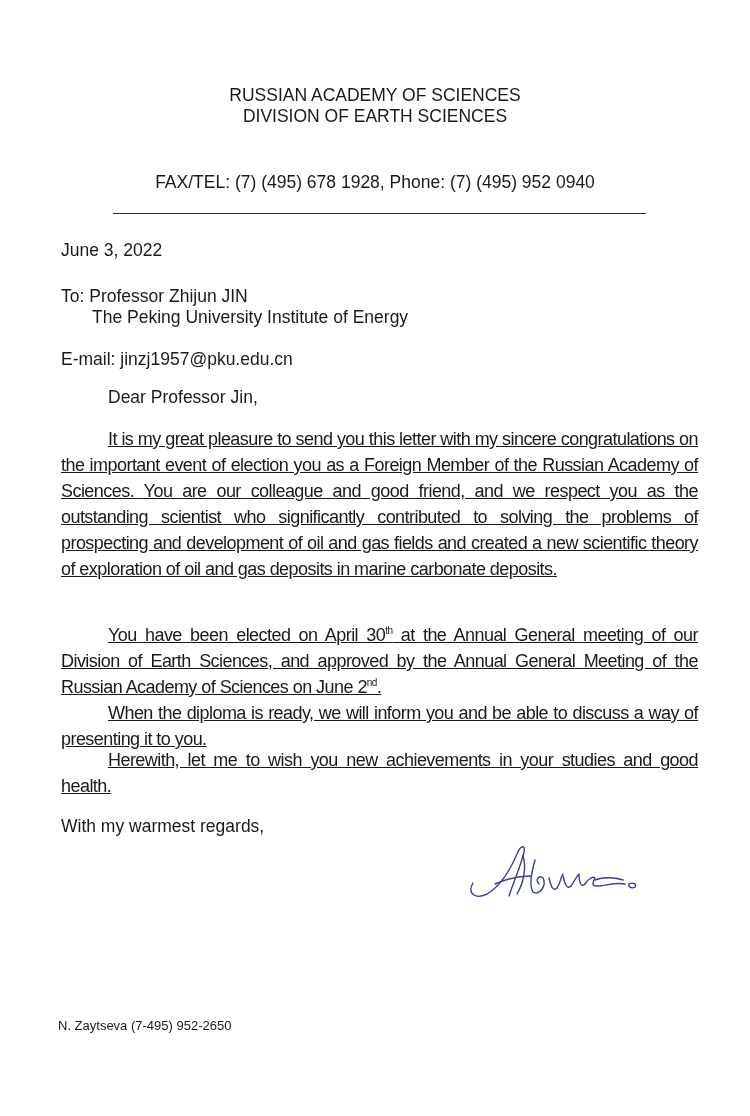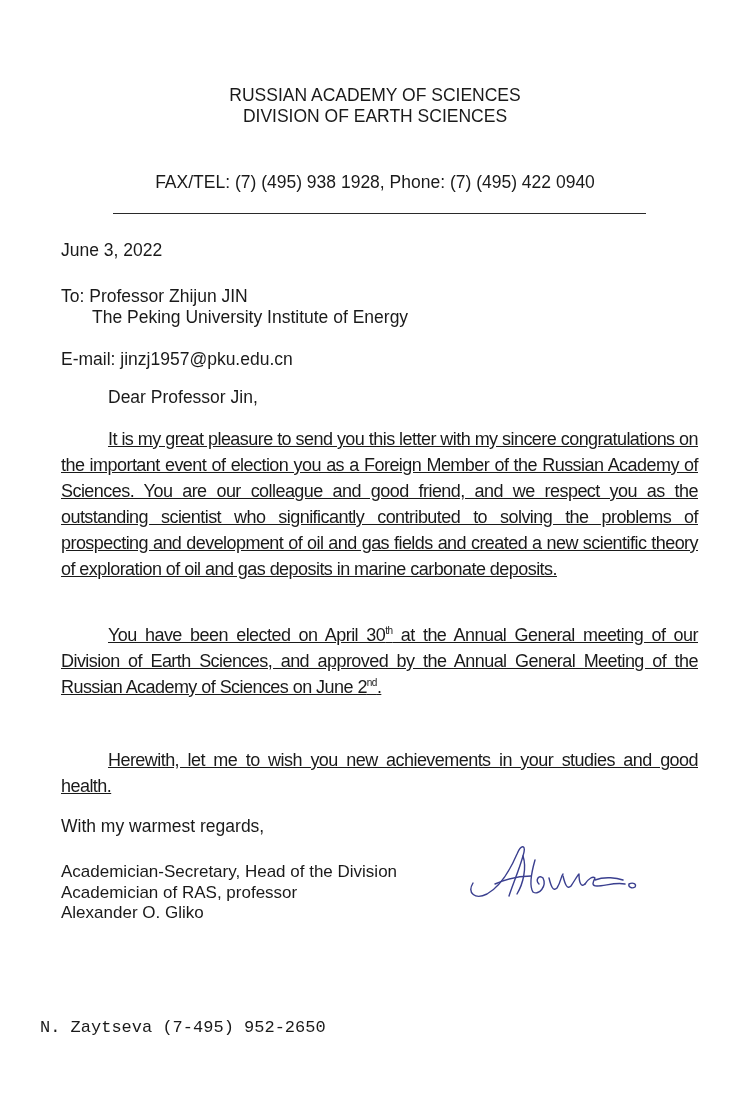--- a/index.html
+++ b/index.html
@@ -14,30 +14,30 @@
   .rule { position: absolute; left: 113px; top: 213px; width: 533px; height: 0; border-top: 1.3px solid #2a2a2a; }
   .line { position: absolute; left: 61px; font-size: 17.5px; line-height: 21px; white-space: nowrap; }
   .ind1 { left: 92px; }
   .para { position: absolute; left: 61px; width: 637px; font-size: 18px; line-height: 26px;
           text-align: justify; letter-spacing: -0.55px; word-spacing: 0px; text-decoration: underline; }
   .para .first { display: inline-block; width: 47px; }
   .para p { margin: 0; }
   sup { font-size: 10px; line-height: 0; vertical-align: 7px; }
   .sigblock { position: absolute; left: 61px; top: 862px; font-size: 17px; line-height: 20.5px; }
   .signature { position: absolute; left: 465px; top: 838px; width: 200px; height: 70px; }
-  .footer { position: absolute; left: 40px; top: 1018px; font-family: Liberation Mono, monospace; font-size: 17px; }
+  .footer { position: absolute; left: 58px; top: 1018px; font-family: Liberation Sans, sans-serif; font-size: 13px; }
 </style>
 </head>
 <body>
 
 <div class="page">
 
   <div class="hdr hdr1">RUSSIAN ACADEMY OF SCIENCES</div>
   <div class="hdr hdr2">DIVISION OF EARTH SCIENCES</div>
-  <div class="hdr hdr4">FAX/TEL: (7) (495) 938 1928, Phone: (7) (495) 422 0940</div>
+  <div class="hdr hdr4">FAX/TEL: (7) (495) 678 1928, Phone: (7) (495) 952 0940</div>
   <div class="rule"></div>
 
   <div class="line" style="top:240px">June 3, 2022</div>
 
   <div class="line" style="top:286px">
     <span>To:</span>
     <span>Professor Zhijun JIN</span>
   </div>
   <div class="line ind1" style="top:307px">The Peking University Institute of Energy</div>
   <div class="line" style="top:349px">E-mail: jinzj1957@pku.edu.cn</div>
@@ -45,32 +45,30 @@
   <div class="line" style="top:387px; left:108px">Dear Professor Jin,</div>
 
   <div class="para" style="top:426px">
     <p><span class="first"></span><span>It is my great pleasure to send you this letter with my sincere congratulations on the important event of election you as a Foreign Member of the Russian Academy of Sciences. You are our colleague and good friend, and we respect you as the outstanding scientist who significantly contributed to solving the problems of prospecting and development of oil and gas fields and created a new scientific theory of exploration of oil and gas deposits in marine carbonate deposits.</span></p>
   </div>
 
   <div class="para" style="top:622px">
     <p><span class="first"></span><span>You have been elected on April 30</span><sup>th</sup><span> at the Annual General meeting of our Division of Earth Sciences, and approved by the Annual General Meeting of the Russian Academy of Sciences on June 2</span><sup>nd</sup><span>.</span></p>
   </div>
 
+  <div class="para" style="top:700px">
+    <p><span class="first"></span><span>When the diploma is ready, we will inform you and be able to discuss a way of presenting it to you.</span></p>
+  </div>
 
   <div class="para" style="top:747px">
     <p><span class="first"></span><span>Herewith, let me to wish you new achievements in your studies and good health.</span></p>
   </div>
 
   <div class="line" style="top:816px">With my warmest regards,</div>
 
-  <div class="sigblock">
-    <div>Academician-Secretary, Head of the Division</div>
-    <div>Academician of RAS, professor</div>
-    <div>Alexander O. Gliko</div>
-  </div>
 
   <svg class="signature" viewBox="0 0 200 70">
     <g fill="none" stroke="#3a3f8f" stroke-width="1.4" stroke-linecap="round" stroke-linejoin="round">
       <path d="M 8 45 C 2 55, 10 62, 22 56 C 36 48, 46 30, 52 16 C 56 6, 62 6, 58 18 C 54 32, 48 46, 44 58"></path>
       <path d="M 58 18 C 62 30, 58 46, 52 56"></path>
       <path d="M 30 46 C 44 40, 56 38, 66 38"></path>
       <path d="M 70 22 C 66 36, 64 48, 68 54 C 74 58, 82 48, 78 40 C 74 36, 70 42, 74 46"></path>
       <path d="M 84 40 C 86 48, 88 54, 92 50 C 96 44, 96 38, 98 36"></path>
       <path d="M 98 38 C 100 46, 102 52, 106 48 C 110 42, 112 38, 114 36 C 114 44, 116 50, 120 46"></path>
       <path d="M 120 46 C 124 40, 128 38, 130 40 C 128 44, 126 48, 132 48 C 140 48, 150 44, 160 46"></path>

